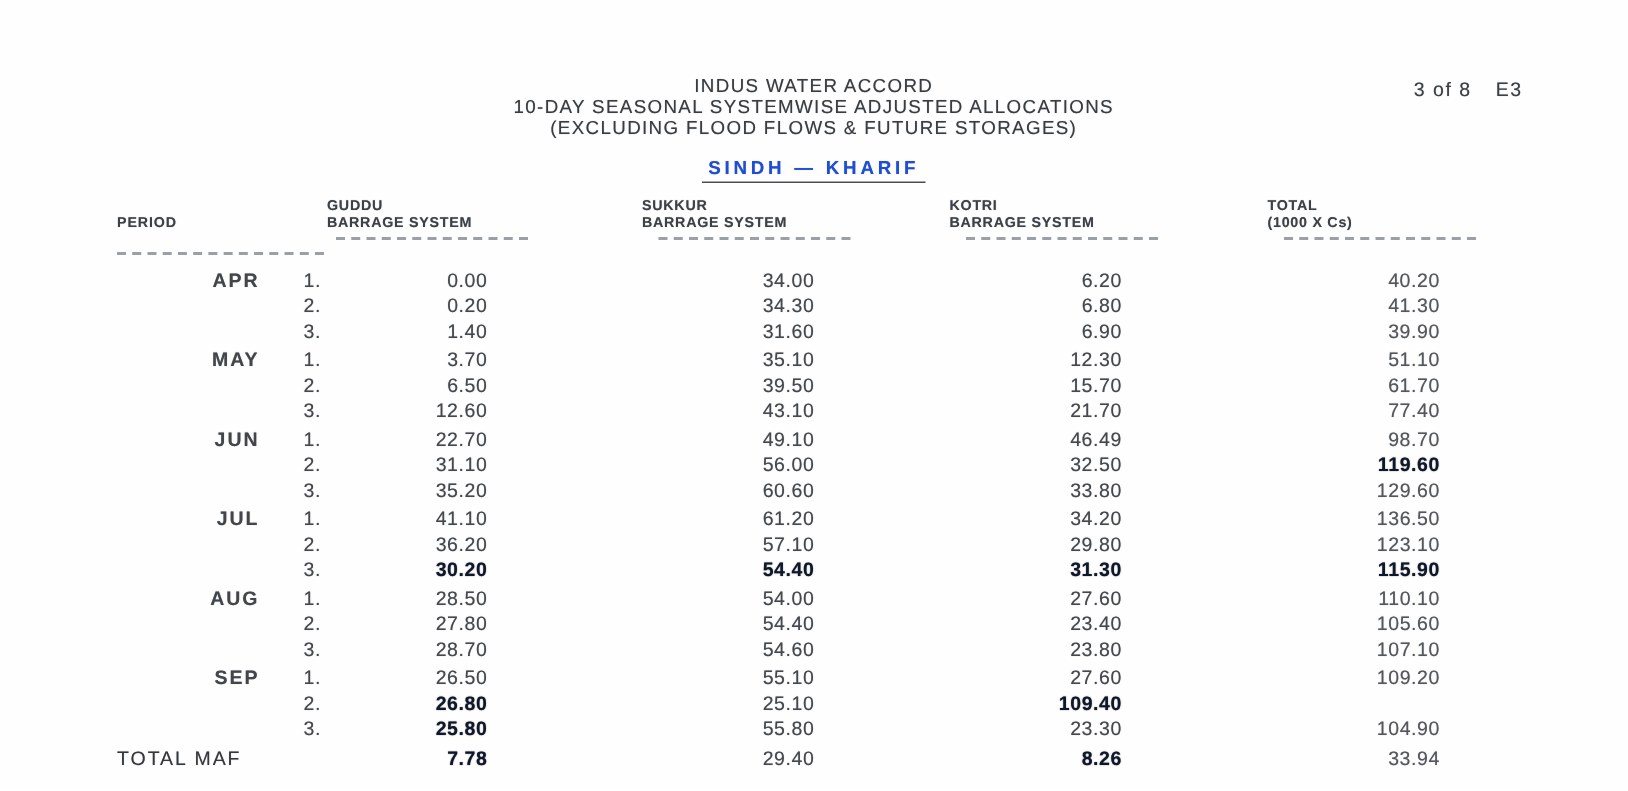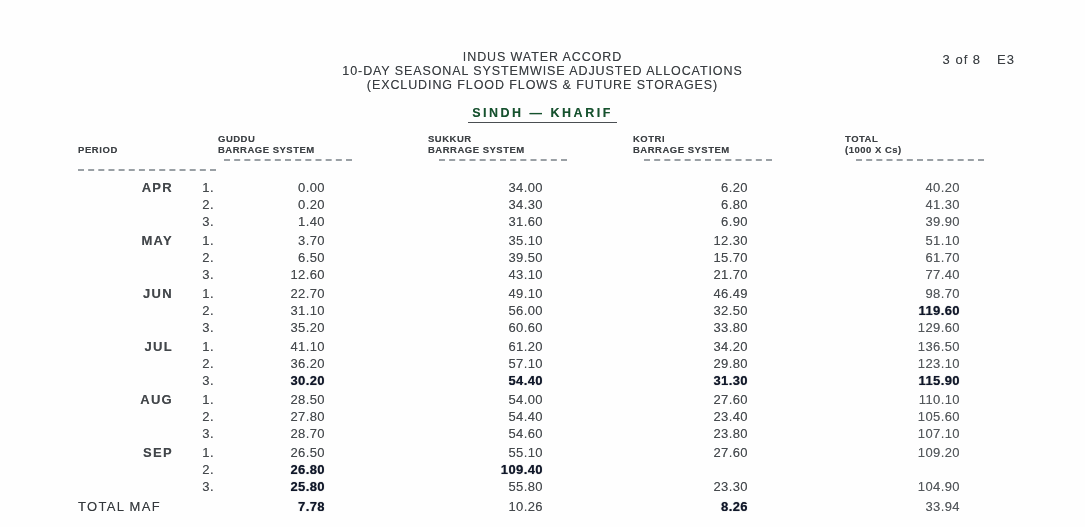--- a/index.html
+++ b/index.html
@@ -20,21 +20,21 @@
   }
   .title-block { padding-top:50px; text-align:center; }
   .title-block div {
     font-size:12.5px; font-weight:400; letter-spacing:0.9px;
     line-height:14px; color:#393d41;
   }
   .section-title-wrap { text-align:center; margin-top:11px; }
   .section-title {
     display:inline-block;
     font-size:12.5px; font-weight:700; letter-spacing:2.5px;
-    color:#14532d;
+    color:#1d4ed8;
     border-bottom:1.5px solid #4a4e52;
     padding:0 4px 2px 4px;
   }
   .table { margin-top:10px; padding-left:78px; }
   .hrow, .row {
     display:grid;
     grid-template-columns:95px 45px 115px 220px 205px 212px;
     align-items:center;
   }
   .hrow { align-items:start; }
@@ -248,33 +248,34 @@
           <div class="cell c-num">1.</div>
           <div class="cell c-guddu">26.50</div>
           <div class="cell c-sukkur">55.10</div>
           <div class="cell c-kotri">27.60</div>
           <div class="cell c-total">109.20</div>
         </div>
         <div class="row">
           <div class="cell c-month"></div>
           <div class="cell c-num">2.</div>
           <div class="cell c-guddu bold">26.80</div>
+          <div class="cell c-kotri">25.10</div>
           <div class="cell c-total bold">109.40</div>
         </div>
         <div class="row">
           <div class="cell c-month"></div>
           <div class="cell c-num">3.</div>
           <div class="cell c-guddu bold">25.80</div>
           <div class="cell c-sukkur">55.80</div>
           <div class="cell c-kotri">23.30</div>
           <div class="cell c-total">104.90</div>
         </div>
         <div class="row total-row">
           <div class="cell c-label">TOTAL MAF</div>
           <div class="cell c-guddu bold">7.78</div>
-          <div class="cell c-sukkur">10.26</div>
+          <div class="cell c-sukkur">29.40</div>
           <div class="cell c-kotri bold">8.26</div>
           <div class="cell c-total">33.94</div>
         </div>
       </div>
 
   </div>
 </div>
 
 </body></html>

